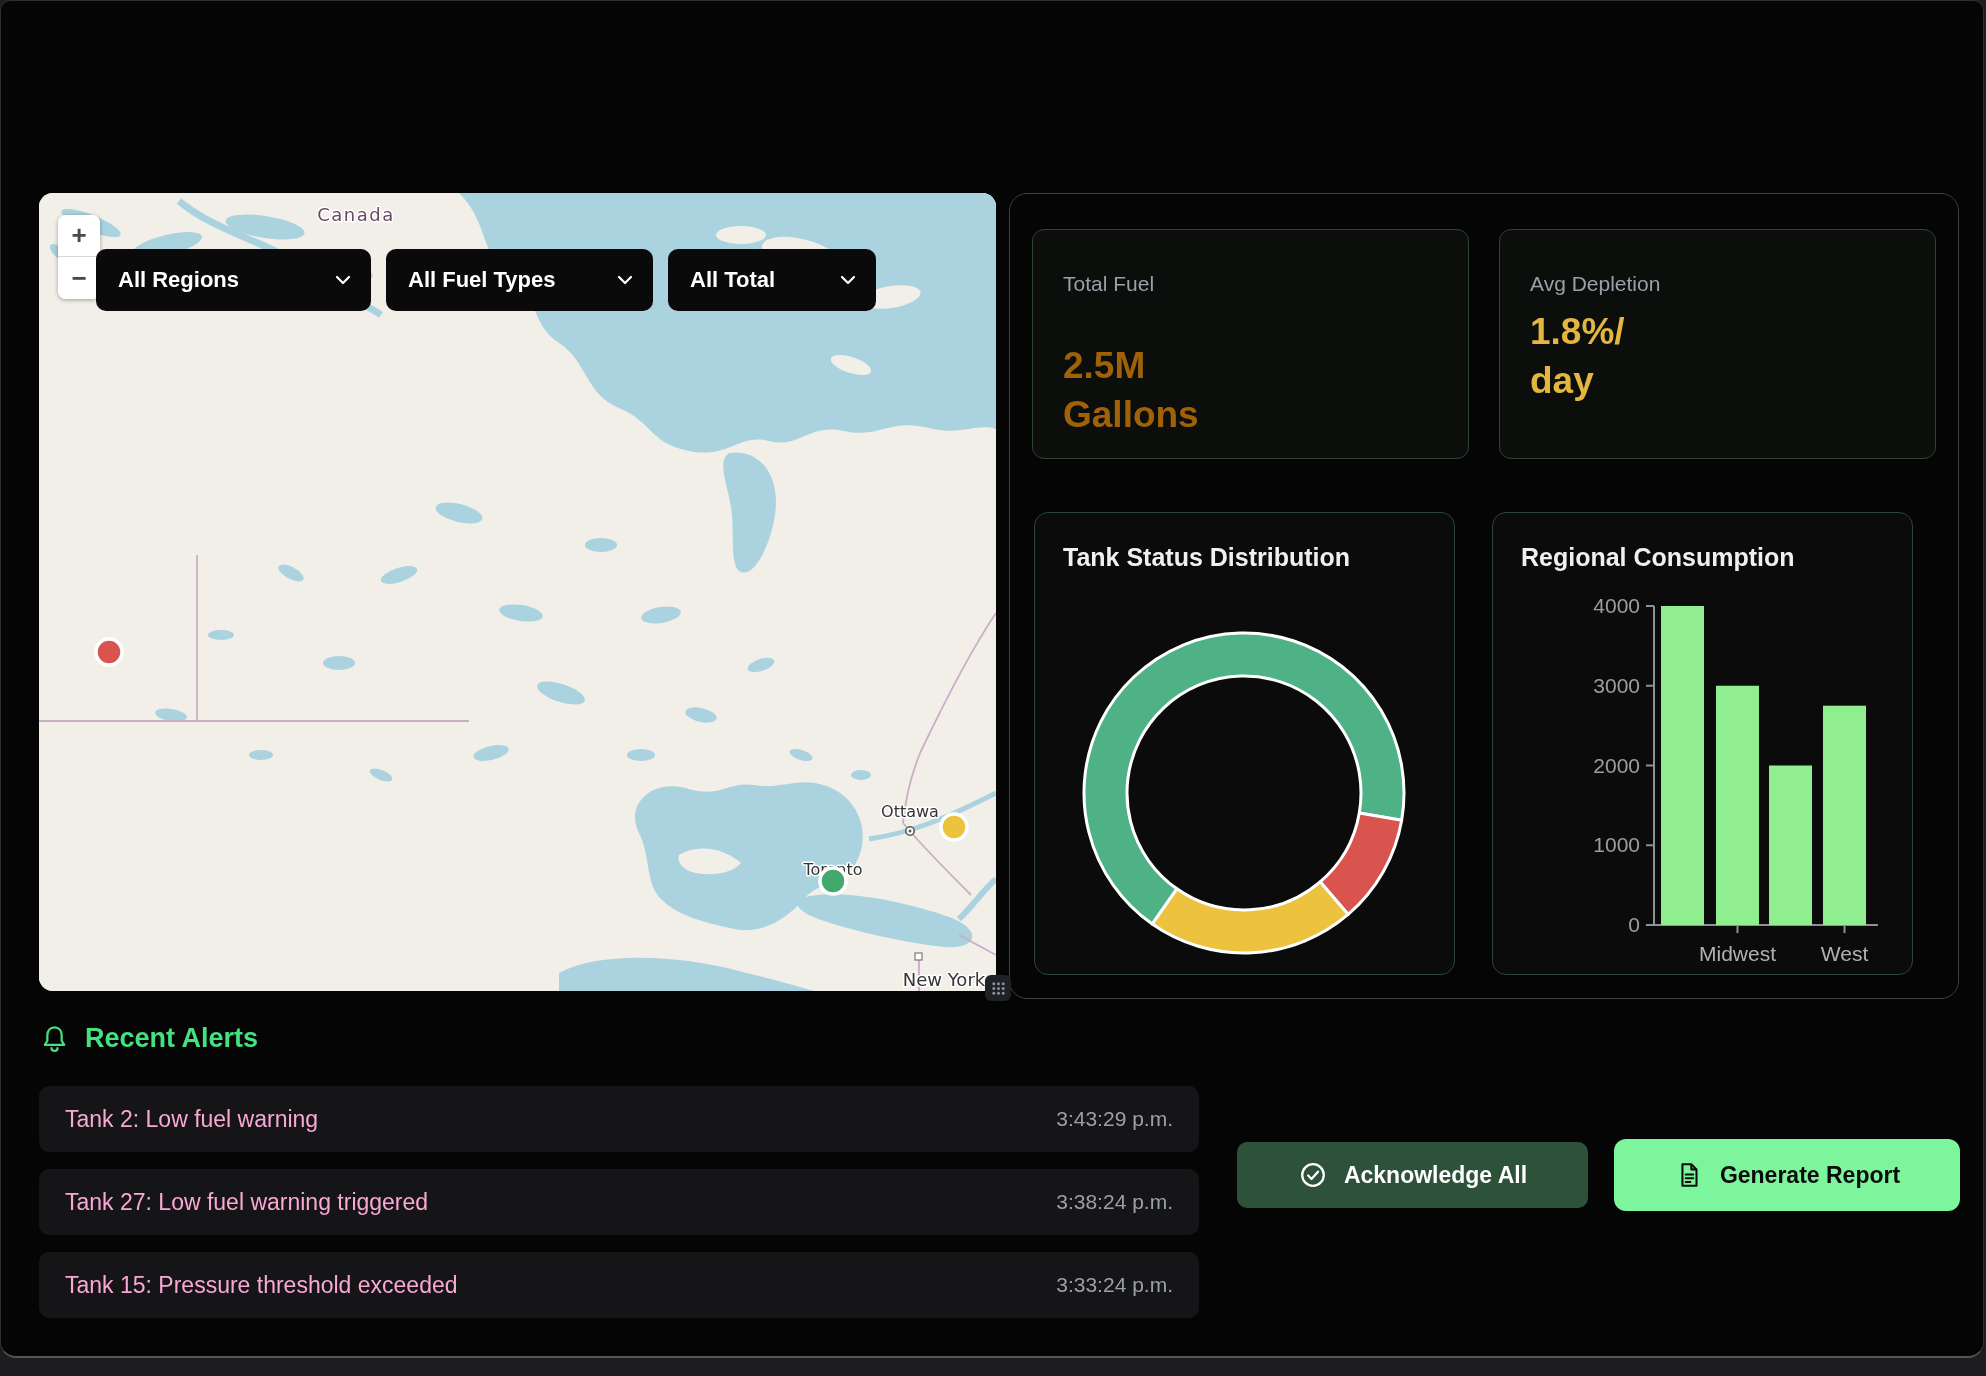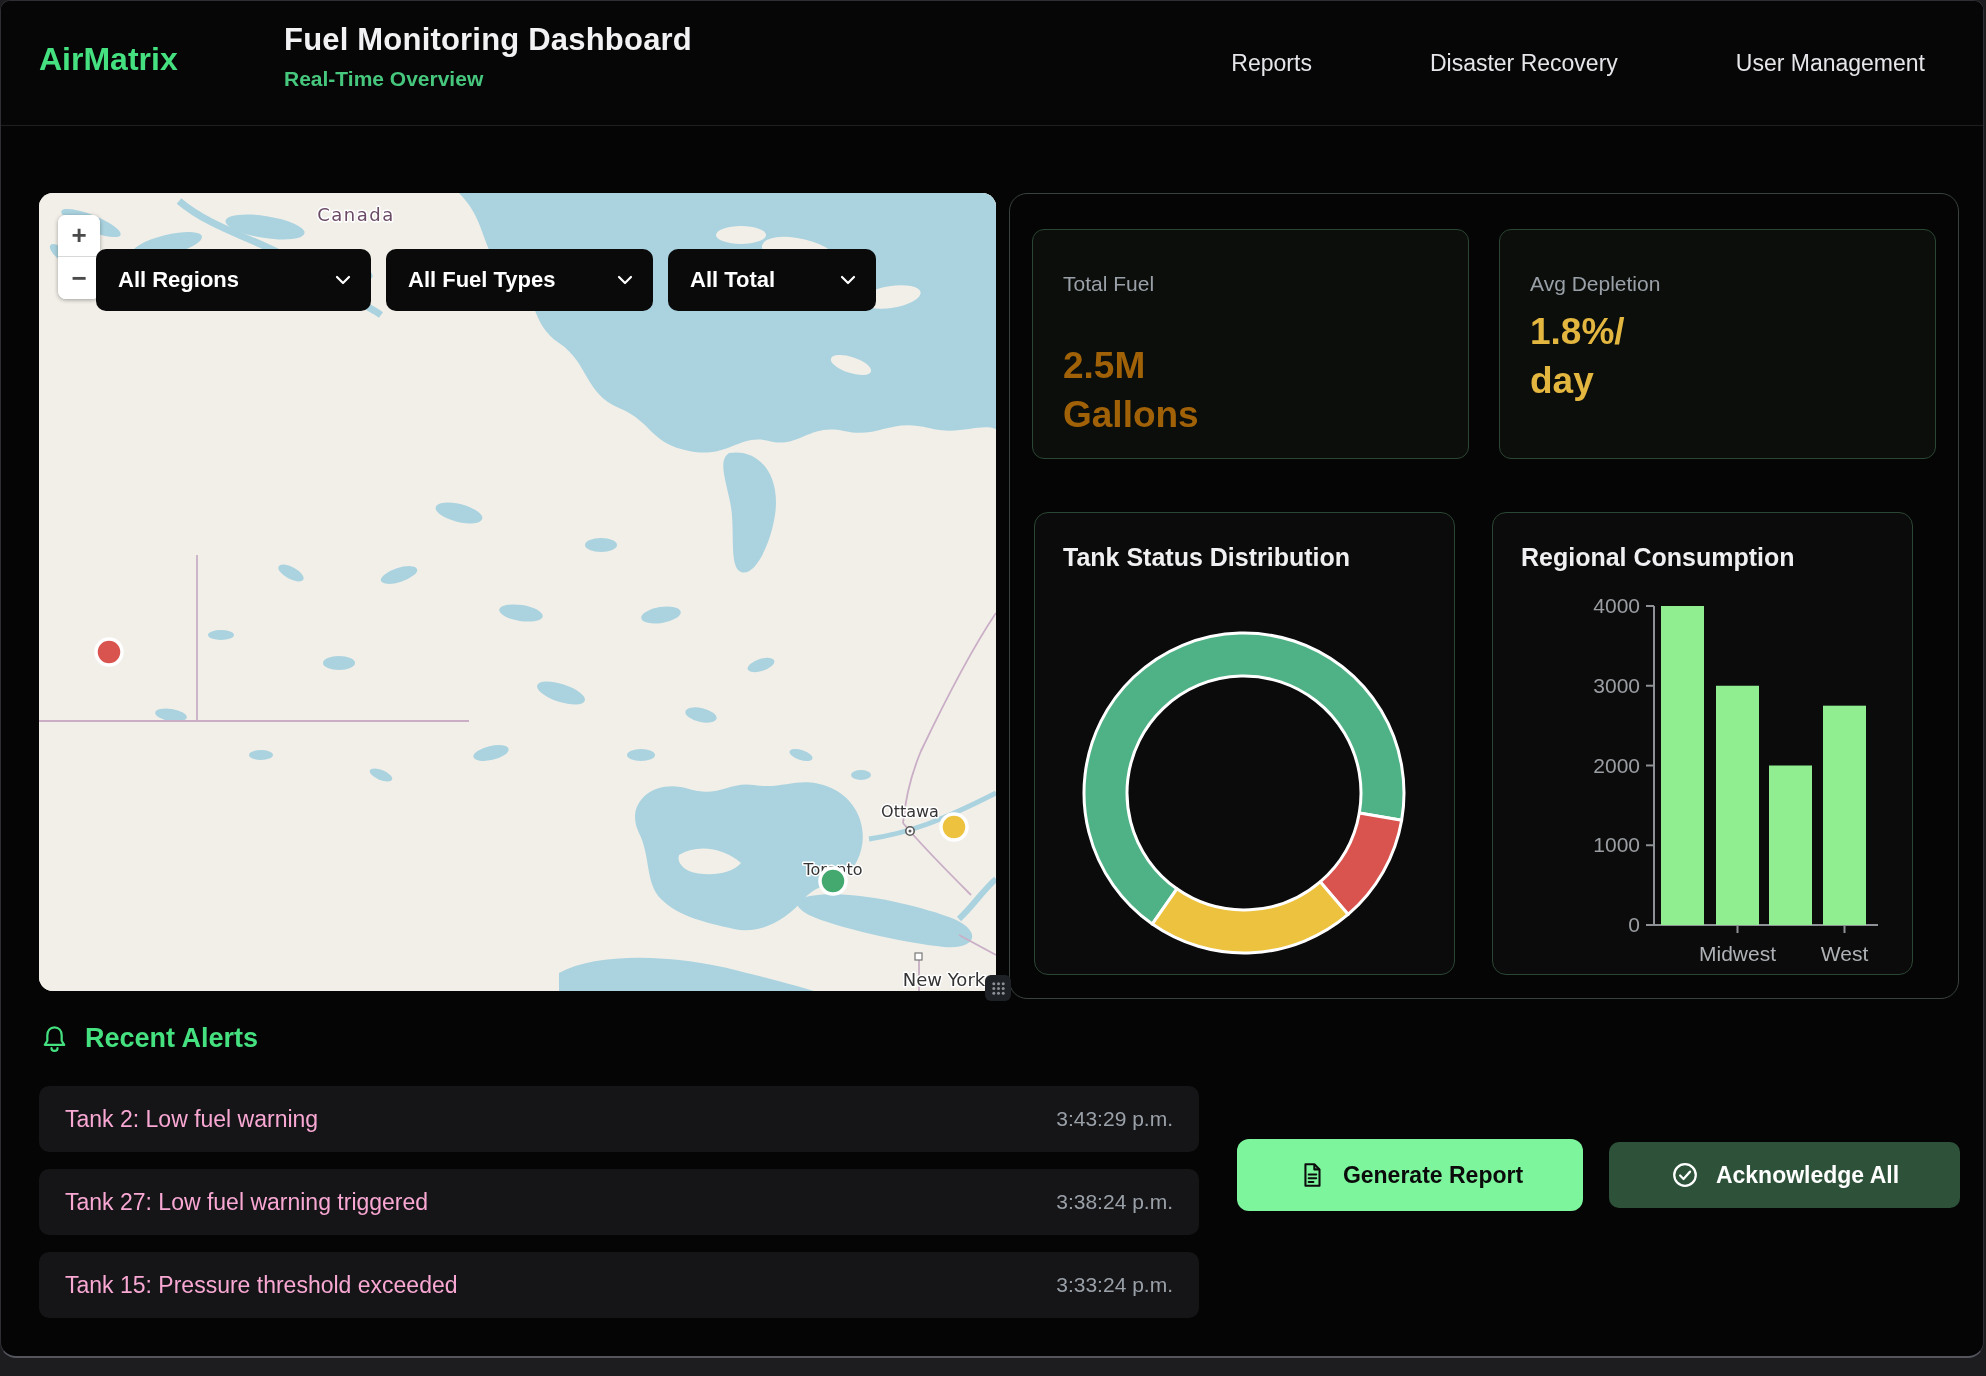--- a/index.html
+++ b/index.html
@@ -64,32 +64,20 @@
   .btn-gen { width:346px; height:72px; background:#7df59d; color:#0b0b0b; border-radius:12px; font-size:23px; }
 
   .maplabel { font-family:"DejaVu Sans","Liberation Sans",sans-serif; paint-order:stroke;
     stroke:#ffffff; stroke-width:3px; stroke-linejoin:round; }
 </style>
 </head>
 <body>
 
 <div class="frame">
 
-  <header>
-    <div class="brand">AirMatrix</div>
-    <div class="titleblock">
-      <div class="title">Fuel Monitoring Dashboard</div>
-      <div class="subtitle">Real-Time Overview</div>
-    </div>
-    <nav>
-      <span>Reports</span>
-      <span>Disaster Recovery</span>
-      <span>User Management</span>
-    </nav>
-  </header>
 
   <div class="map-panel">
     <svg class="basemap" width="957" height="798" viewBox="0 0 957 798">
       <rect x="0" y="0" width="957" height="798" fill="#f2efe9"></rect>
 
       <path fill="#aad3df" d="M420 0 C450 30 440 60 470 80 C500 100 490 130 520 150 C550 170 545 200 580 215 C615 230 610 250 650 258 C690 266 700 240 730 248 C760 256 770 230 805 238 C840 246 850 225 890 235 C920 243 940 230 957 236 L957 0 Z"></path>
       <path fill="#aad3df" d="M690 260 C720 255 742 282 736 322 C731 354 715 384 702 379 C690 374 696 340 692 314 C688 290 678 268 690 260 Z"></path>
       <ellipse cx="762" cy="62" rx="40" ry="16" fill="#f2efe9" transform="rotate(14 762 62)"></ellipse>
       <ellipse cx="852" cy="104" rx="30" ry="11" fill="#f2efe9" transform="rotate(-9 852 104)"></ellipse>
       <ellipse cx="702" cy="42" rx="25" ry="9" fill="#f2efe9"></ellipse>
@@ -264,30 +252,30 @@
       <span class="alert-msg">Tank 27: Low fuel warning triggered</span>
       <span class="alert-time">3:38:24 p.m.</span>
     </div>
     <div class="alert-row">
       <span class="alert-msg">Tank 15: Pressure threshold exceeded</span>
       <span class="alert-time">3:33:24 p.m.</span>
     </div>
   </div>
 
   <div class="alert-actions">
+    <button class="btn btn-ack">
+      <svg width="30" height="30" viewBox="0 0 32 32">
+        <circle cx="16" cy="16" r="11.5" fill="none" stroke="#fff" stroke-width="2.4"></circle>
+        <path d="M10.8 16.6 L14.4 20.2 L21.4 12.4" fill="none" stroke="#fff" stroke-width="2.4" stroke-linecap="round" stroke-linejoin="round"></path>
+      </svg>
+      <span>Acknowledge All</span>
+    </button>
     <button class="btn btn-gen">
       <svg width="30" height="30" viewBox="0 0 32 32">
         <path d="M9 4.5 L18.5 4.5 L24 10 L24 27.5 L9 27.5 Z" fill="none" stroke="#0c0c0c" stroke-width="2.2" stroke-linejoin="round"></path>
         <path d="M18.5 4.5 L18.5 10 L24 10" fill="none" stroke="#0c0c0c" stroke-width="2.2" stroke-linejoin="round"></path>
         <path d="M12.5 15.5 L20.5 15.5 M12.5 19.5 L20.5 19.5 M12.5 23.5 L17.5 23.5" stroke="#0c0c0c" stroke-width="2.2" stroke-linecap="round"></path>
       </svg>
       <span>Generate Report</span>
     </button>
-    <button class="btn btn-ack">
-      <svg width="30" height="30" viewBox="0 0 32 32">
-        <circle cx="16" cy="16" r="11.5" fill="none" stroke="#fff" stroke-width="2.4"></circle>
-        <path d="M10.8 16.6 L14.4 20.2 L21.4 12.4" fill="none" stroke="#fff" stroke-width="2.4" stroke-linecap="round" stroke-linejoin="round"></path>
-      </svg>
-      <span>Acknowledge All</span>
-    </button>
   </div>
 
 </div>
 
 </body></html>

